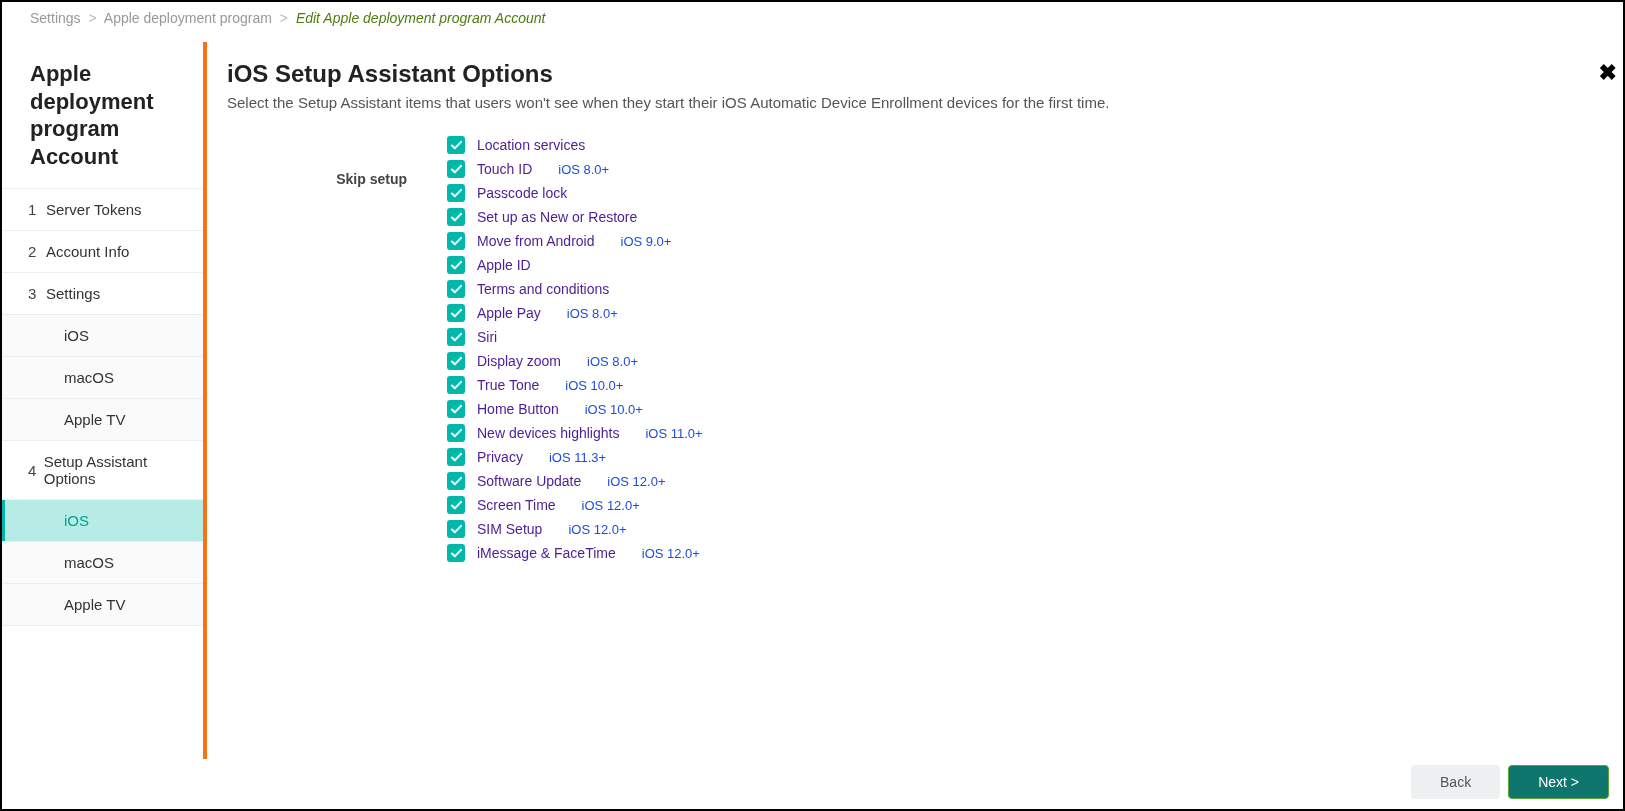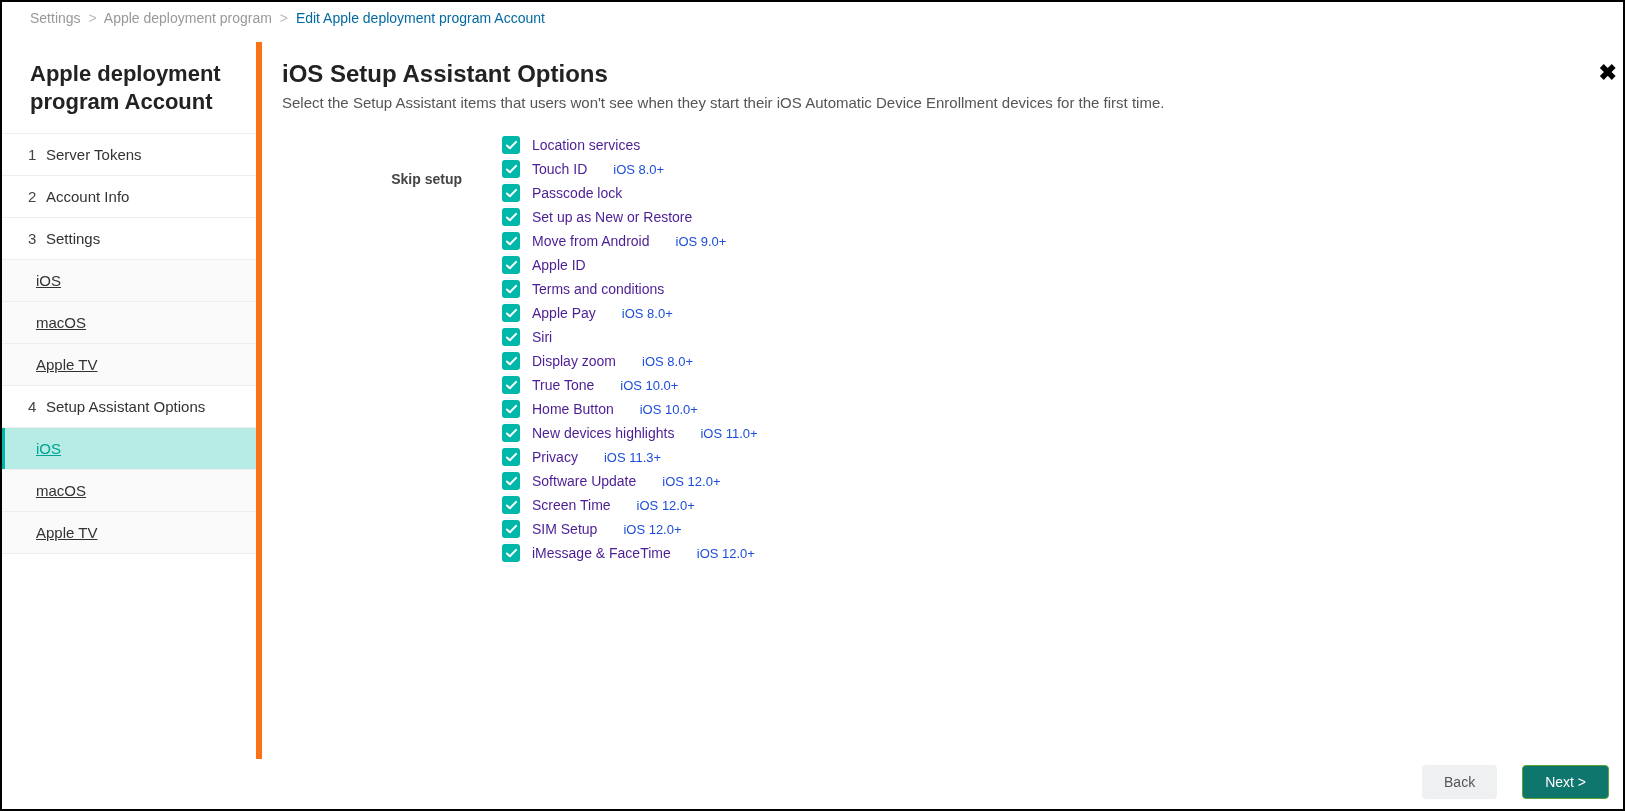--- a/index.html
+++ b/index.html
@@ -16,32 +16,32 @@
   }
 
   
   .breadcrumb {
     padding: 8px 28px 6px;
     font-size: 14px;
     color: #999;
   }
   .breadcrumb .sep { color: #bbb; margin: 0 4px; }
   .breadcrumb .crumb { color: #999; }
-  .breadcrumb .crumb.active { color: #0369a1; }
+  .breadcrumb .crumb.active { color: #4d7c0f; font-style: italic; }
 
   
   .content {
     display: flex;
     height: calc(100% - 80px);
     padding-top: 10px;
   }
   .sidebar {
-    width: 260px;
+    width: 205px;
     flex-shrink: 0;
-    border-right: 6px solid #f97316;
+    border-right: 4px solid #f97316;
     padding-top: 18px;
   }
   .sidebar-title {
     font-size: 22px;
     font-weight: 700;
     color: #222;
     padding: 0 28px 18px 28px;
     line-height: 1.25;
   }
   .nav-section { border-top: 1px solid #eee; }
@@ -51,23 +51,22 @@
     padding: 12px 20px 12px 26px;
     border-bottom: 1px solid #eee;
     font-size: 15px;
     color: #333;
     cursor: pointer;
     background: #fafafa;
   }
   .nav-item.top-level { background: #fff; }
   .nav-item .num { width: 18px; color: #444; }
   .nav-item.sub {
-    padding-left: 34px;
+    padding-left: 62px;
     background: #fafafa;
-    text-decoration: underline;
   }
   .nav-item.sub.active {
     background: #b6ece5;
     color: #00a392;
     position: relative;
   }
   .nav-item.sub.active::before {
     content: '';
     position: absolute;
     left: 0; top: 0; bottom: 0;
@@ -136,26 +135,25 @@
 
   
   .footer {
     position: absolute;
     bottom: 10px;
     right: 14px;
     display: flex;
     gap: 8px;
   }
   .btn {
-    padding: 8px 22px;
+    padding: 8px 29px;
     border-radius: 4px;
     font-size: 14px;
     border: none;
     cursor: pointer;
-    margin-left: 17px;
   }
   .btn-back { background: #eef0f1; color: #555; }
   .btn-next { background: #0f766e; color: #fff; border: 1px solid #5aa433; }
 </style>
 </head>
 <body>
 
 <div class="breadcrumb">
   <span class="crumb">Settings</span>
   <span class="sep">&gt;</span>

